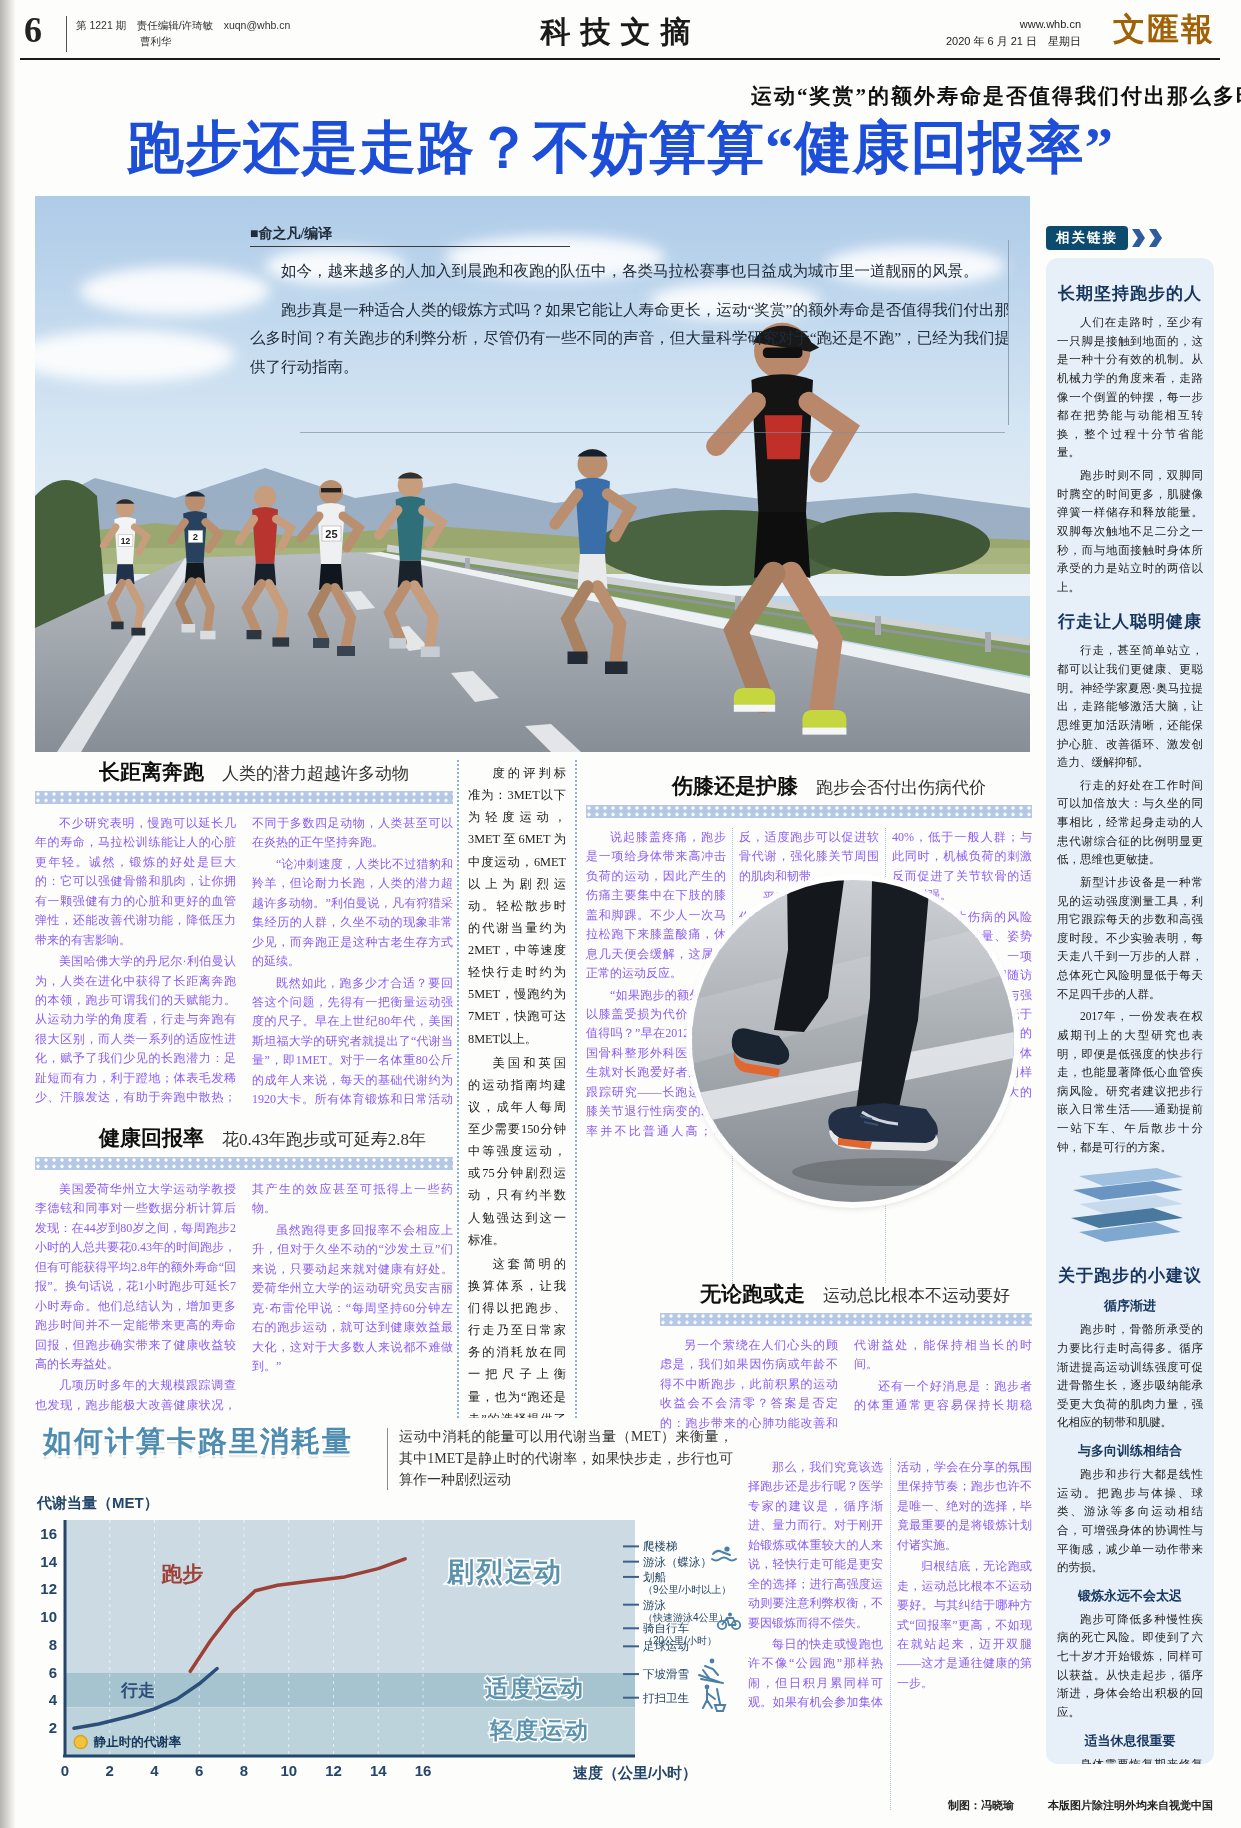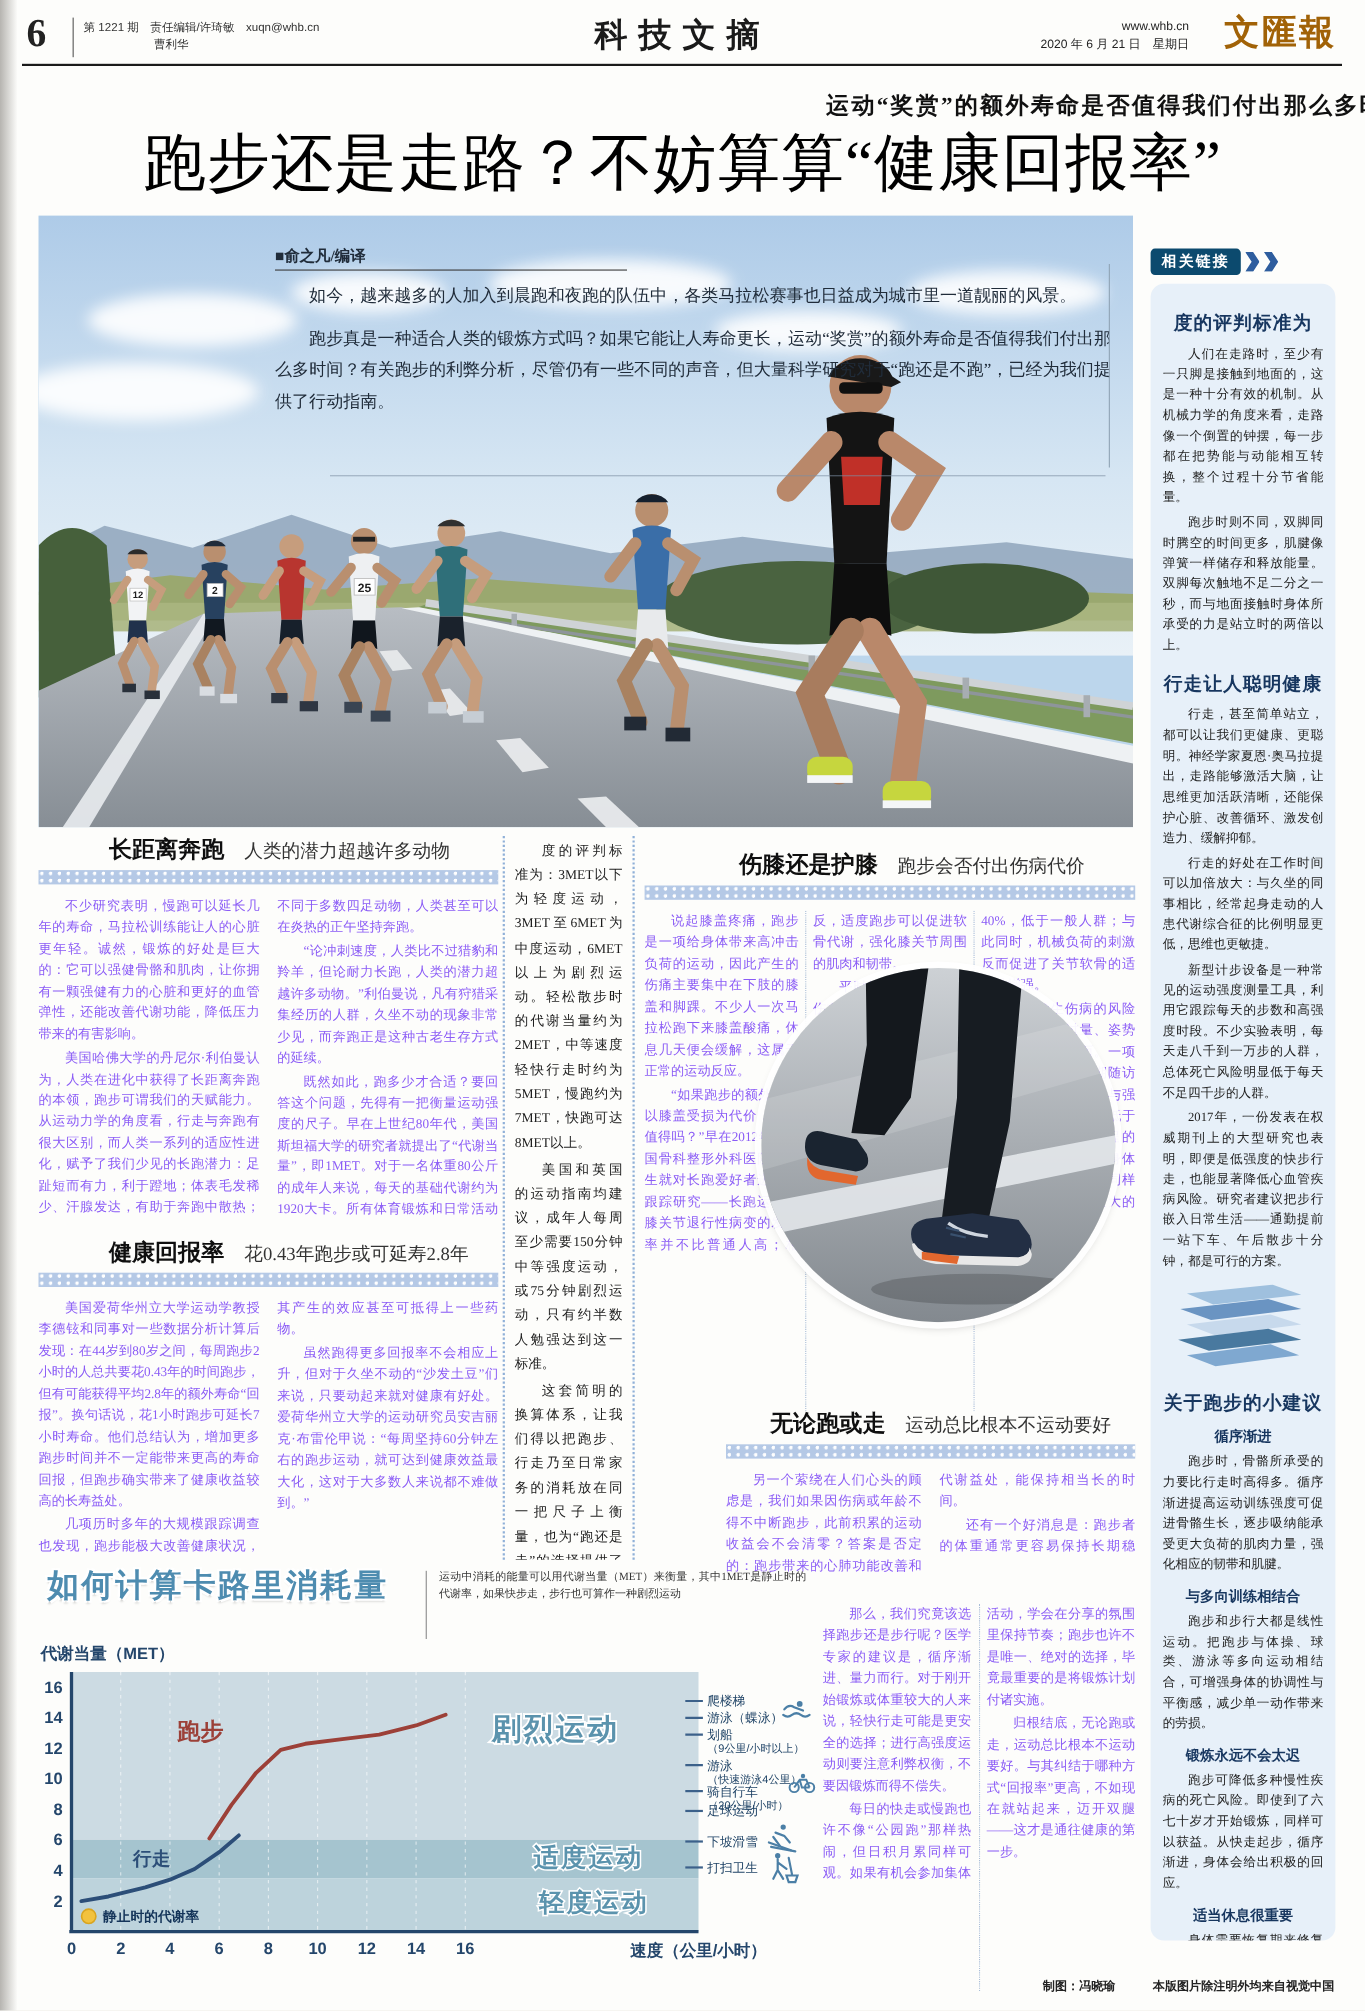--- a/index.html
+++ b/index.html
@@ -10,21 +10,21 @@
   
   .pageno{left:24px;top:12px;font-size:36px;font-weight:700;color:#222;line-height:1;}
   .hdr-vline{left:66px;top:16px;width:1px;height:36px;background:#555;}
   .hdr-issue{left:76px;top:18px;font-size:10.5px;color:#333;line-height:1.5;font-family:"Liberation Sans",sans-serif;}
   .hdr-center{left:0;top:12px;width:1241px;text-align:center;font-size:30px;font-weight:900;letter-spacing:10px;color:#1a1a1a;}
   .hdr-right{right:160px;top:16px;text-align:right;font-size:11px;color:#222;line-height:1.5;font-family:"Liberation Sans",sans-serif;}
   .brand{right:26px;top:8px;font-size:32px;font-weight:900;color:#a16207;letter-spacing:2px;}
   .hdr-rule{left:20px;top:58px;width:1200px;height:2px;background:#1a1a1a;}
   
   .kicker{left:0;top:82px;width:1241px;text-align:right;font-size:21px;font-weight:900;color:#111;letter-spacing:2px;padding-left:41px;}
-  .headline{left:0;top:110px;width:1241px;text-align:center;font-size:57px;font-weight:400;color:#000000;letter-spacing:1px;}
+  .headline{left:0;top:110px;width:1241px;text-align:center;font-size:57px;font-weight:700;color:#1d4ed8;letter-spacing:1px;}
   
   .photo{left:35px;top:196px;width:995px;height:556px;overflow:hidden;background:#bcd6ec;}
   .photo svg{display:block;}
   .intro{left:250px;top:224px;width:760px;color:#202c3a;}
   .byline{font-size:14px;font-weight:700;border-bottom:1.5px solid #3a3a3a;display:inline-block;padding-bottom:3px;width:320px;}
   .intro p{margin:10px 0 0;text-indent:2em;font-size:15.5px;line-height:1.85;text-align:justify;}
   .intro-rule{left:300px;top:432px;width:705px;height:1px;background:#7d8ea3;opacity:.65;}
   .intro-vline{left:1008px;top:240px;width:1px;height:185px;background:#8fa3b5;}
   
   .sec-head{display:flex;align-items:baseline;gap:18px;}
@@ -41,21 +41,21 @@
     font-size:12.3px;line-height:1.8;text-align:justify;color:#1b1b1b;overflow:hidden;box-sizing:border-box;}
   .midcol p{margin:0 0 2px;text-indent:2em;}
   .circle-inset{left:692px;top:880px;width:322px;height:322px;border-radius:50%;overflow:hidden;
     box-shadow:0 0 0 6px rgba(255,255,255,.95),0 3px 10px rgba(0,0,0,.3);}
   
   .chart{left:35px;top:1420px;width:712px;height:402px;}
   .c-title{position:absolute;left:8px;top:2px;font-size:29px;font-weight:900;letter-spacing:2px;color:#4e8cb0;
     font-family:"Liberation Sans",sans-serif;
     text-shadow:-2px -2px 0 #fff,2px -2px 0 #fff,-2px 2px 0 #fff,2px 2px 0 #fff,0 3px 2px rgba(0,0,0,.18);}
   .c-div{position:absolute;left:352px;top:8px;height:62px;border-left:1px solid #8a8a8a;}
-  .c-note{position:absolute;left:364px;top:6px;width:334px;font-size:10px;line-height:1.55;color:#333;text-align:justify;}
+  .c-note{position:absolute;left:364px;top:6px;width:334px;font-size:14px;line-height:1.55;color:#333;text-align:justify;}
   .c-ylabel{position:absolute;left:2px;top:74px;font-size:15px;font-weight:700;color:#24466b;font-family:"Liberation Sans",sans-serif;}
   #met-chart{position:absolute;left:0;top:96px;}
   #chart-icons{position:absolute;left:0;top:96px;pointer-events:none;}
   
   .footer{left:700px;top:1798px;width:513px;display:flex;justify-content:flex-end;gap:34px;
     font-size:11px;font-weight:700;color:#222;font-family:"Liberation Sans",sans-serif;}
   
   .sidebar{left:1046px;top:226px;width:168px;}
   .badge{display:flex;align-items:center;gap:4px;}
   .badge-label{background:#0c4a6e;color:#fff;font-weight:700;font-size:13.5px;letter-spacing:2px;
@@ -440,21 +440,21 @@
     <span>本版图片除注明外均来自视觉中国</span>
   </div>
 
   <div class="abs sidebar">
     <div class="badge">
       <span class="badge-label">相关链接</span>
       <span class="chev"></span>
       <span class="chev"></span>
     </div>
     <div class="side-box">
-      <div class="side-title">度的评判标准为</div>
+      <div class="side-title">长期坚持跑步的人</div>
       <p>人们在走路时，至少有一只脚是接触到地面的，这是一种十分有效的机制。从机械力学的角度来看，走路像一个倒置的钟摆，每一步都在把势能与动能相互转换，整个过程十分节省能量。</p>
       <p>跑步时则不同，双脚同时腾空的时间更多，肌腱像弹簧一样储存和释放能量。双脚每次触地不足二分之一秒，而与地面接触时身体所承受的力是站立时的两倍以上。</p>
       <div class="side-title">行走让人聪明健康</div>
       <p>行走，甚至简单站立，都可以让我们更健康、更聪明。神经学家夏恩·奥马拉提出，走路能够激活大脑，让思维更加活跃清晰，还能保护心脏、改善循环、激发创造力、缓解抑郁。</p>
       <p>行走的好处在工作时间可以加倍放大：与久坐的同事相比，经常起身走动的人患代谢综合征的比例明显更低，思维也更敏捷。</p>
       <p>新型计步设备是一种常见的运动强度测量工具，利用它跟踪每天的步数和高强度时段。不少实验表明，每天走八千到一万步的人群，总体死亡风险明显低于每天不足四千步的人群。</p>
       <p>2017年，一份发表在权威期刊上的大型研究也表明，即便是低强度的快步行走，也能显著降低心血管疾病风险。研究者建议把步行嵌入日常生活——通勤提前一站下车、午后散步十分钟，都是可行的方案。</p>
       <svg class="stairs" width="130" height="84" viewBox="0 0 130 84">
         <path d="M14,10 l78,-8 l26,9 l-80,9 z" fill="#9fc0de"></path>
         <path d="M8,24 l80,-9 l30,9 l-82,10 z" fill="#6a94c2"></path>

